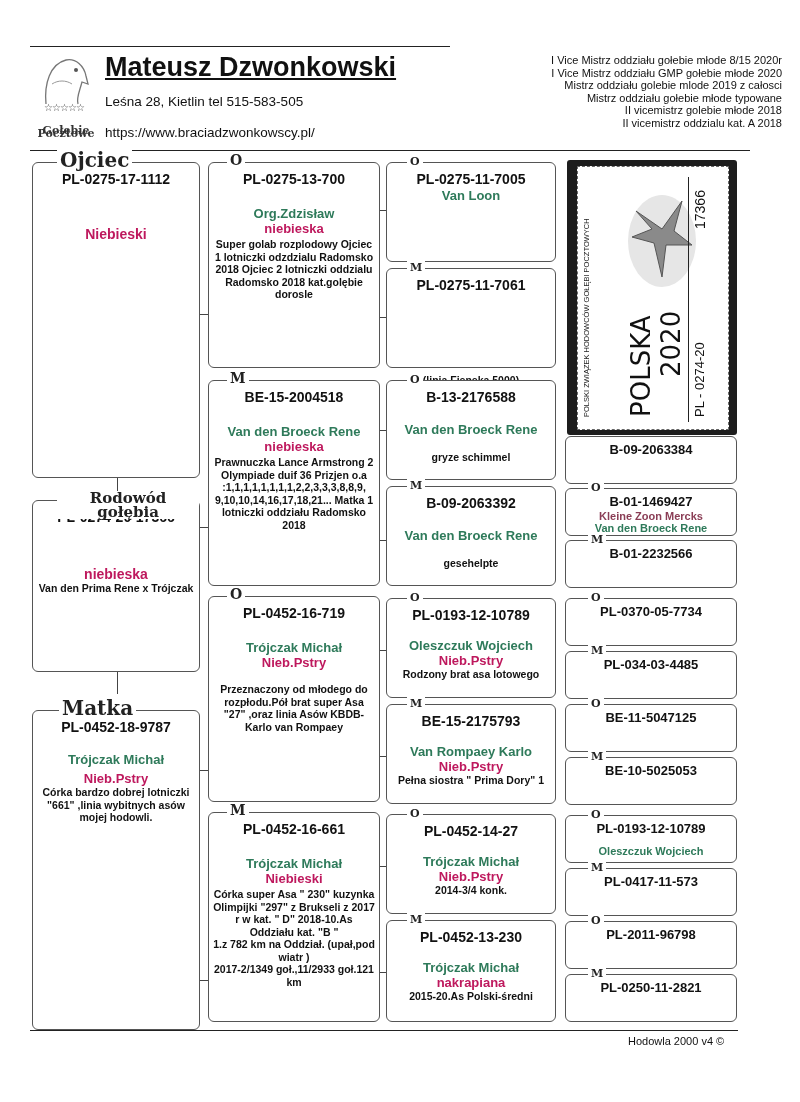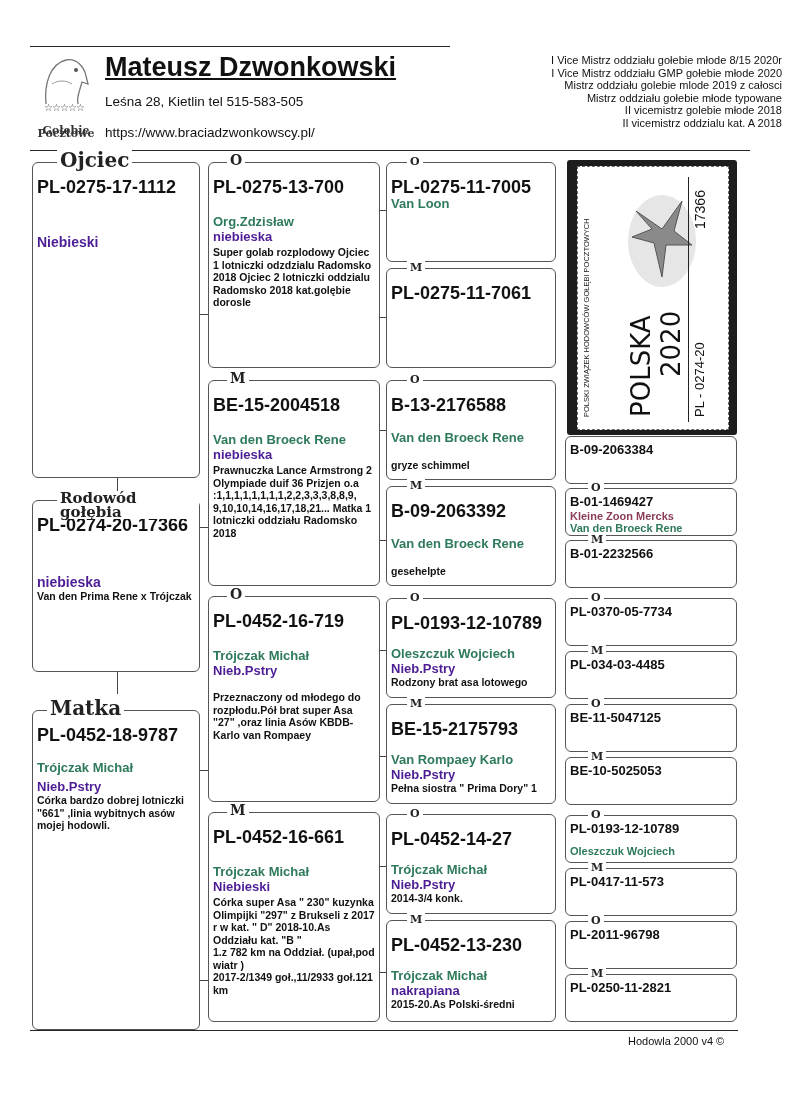--- a/index.html
+++ b/index.html
@@ -8,29 +8,29 @@
   .rule { position:absolute; height:1px; background:#222; }
   .logo { position:absolute; left:28px; top:52px; width:72px; height:90px; }
   .logo .head { position:absolute; left:10px; top:2px; width:52px; height:52px; }
   .logo .stars { position:absolute; left:0; top:50px; width:72px; text-align:center; font-size:10px; letter-spacing:-1px; color:#444; }
   .logo .lt1, .logo .lt2 { position:absolute; left:0; width:76px; text-align:center; font-family:"DejaVu Serif", serif; font-weight:bold; font-size:11px; color:#333; }
   .logo .lt1 { top:62px;margin-top:10px; } .logo .lt2 { top:75px; }
   .owner { position:absolute; left:105px; top:52px; font-size:27px; font-weight:bold; text-decoration:underline; }
   .addr { position:absolute; left:105px; top:94px; font-size:13.5px; }
   .web { position:absolute; left:105px; top:125px; font-size:13.5px; }
   .ach { position:absolute; right:18px; top:54px; width:360px; text-align:right; font-size:11px; line-height:12.6px; }
-  .box { position:absolute; border:1.3px solid #555; border-radius:6px; background:#fff; box-sizing:border-box; padding:2px 4px; }
+  .box { position:absolute; border:1.3px solid #555; border-radius:6px; background:#fff; box-sizing:border-box; padding:2px 4px;text-align:center; }
   .tag { position:absolute; top:-9px; font-family:"DejaVu Serif", serif; font-weight:bold; background:#fff; padding:0 3px; color:#222; line-height:14px; }
   .tag.small { font-size:11px; top:-8px; }
   .tag.mid { font-size:14px; top:-10px; }
   .tag.big { font-size:20px; top:-14px; line-height:22px; }
-  .ring { font-weight:bold; font-size:18px; line-height:17px; margin-top:14px; }
+  .ring { font-weight:bold; font-size:14px; line-height:17px; margin-top:6px; }
   .ring.sm { font-size:13px; margin-top:2px; }
   .green { color:#2e7a5a; font-weight:bold; font-size:13px; }
-  .blue { color:#4c1d95; font-weight:bold; font-size:13px; }
+  .blue { color:#be185d; font-weight:bold; font-size:13px; }
   .maroon { color:#8a3d55; font-weight:bold; font-size:11px; }
   .note { font-weight:bold; font-size:10.5px; line-height:12.5px; }
   .card { position:absolute; left:567px; top:160px; width:170px; height:275px; background:#1d1d1d; border-radius:3px; }
   .card-inner { position:absolute; left:10px; top:6px; width:150px; height:262px; background:#fff; border:1px dashed #666; }
   .vtext { position:absolute; transform-origin:left top; transform:rotate(-90deg); white-space:nowrap; }
   .footer { position:absolute; left:628px; top:1035px; font-size:11px; }
   .conn { position:absolute; background:#444; }
 </style>
 </head>
 <body>
@@ -85,21 +85,21 @@
 </div>
 
 <div class="box" style="left:32px;top:500px;width:168px;height:172px;">
   <span class="tag mid" style="left:24px;font-size:15px;">Rodowód gołębia</span>
   <div class="ring">PL-0274-20-17366</div>
   <div class="blue" style="margin-top:40px;font-size:14px;">niebieska</div>
   <div class="note">Van den Prima Rene x Trójczak</div>
 </div>
 
 <div class="box" style="left:32px;top:710px;width:168px;height:320px;">
-  <span class="tag big" style="left:14px;">Matka</span>
+  <span class="tag big" style="left:26px;">Matka</span>
   <div class="ring">PL-0452-18-9787</div>
   <div class="green" style="margin-top:16px;">Trójczak Michał</div>
   <div class="blue" style="margin-top:4px;">Nieb.Pstry</div>
   <div class="note" style="white-space:pre-line;">Córka  bardzo dobrej lotniczki
 "661" ,linia wybitnych asów mojej hodowli.</div>
 </div>
 
 <div class="box" style="left:208px;top:162px;width:172px;height:206px;">
   <span class="tag mid" style="left:18px;">O</span>
   <div class="ring">PL-0275-13-700</div>

